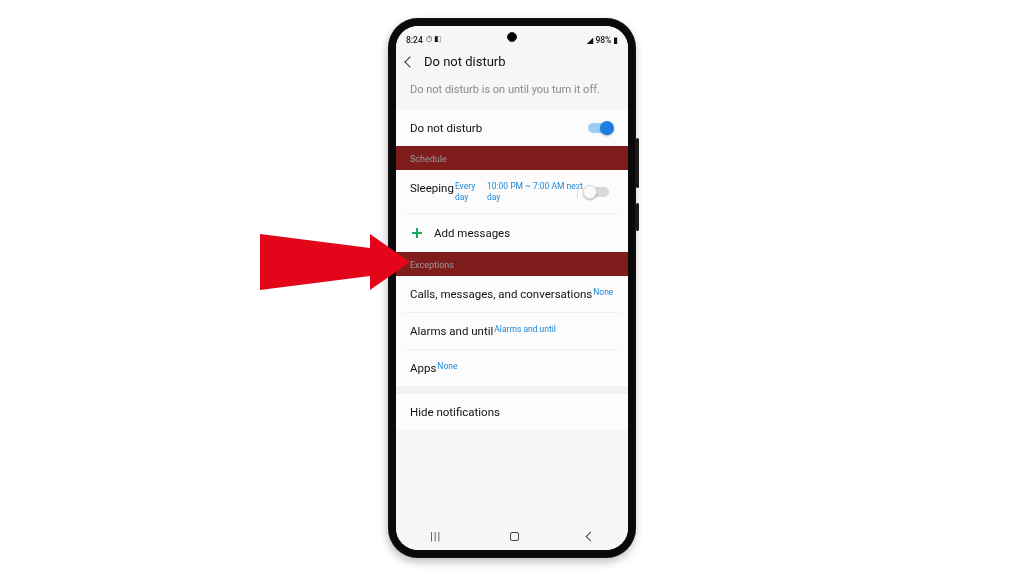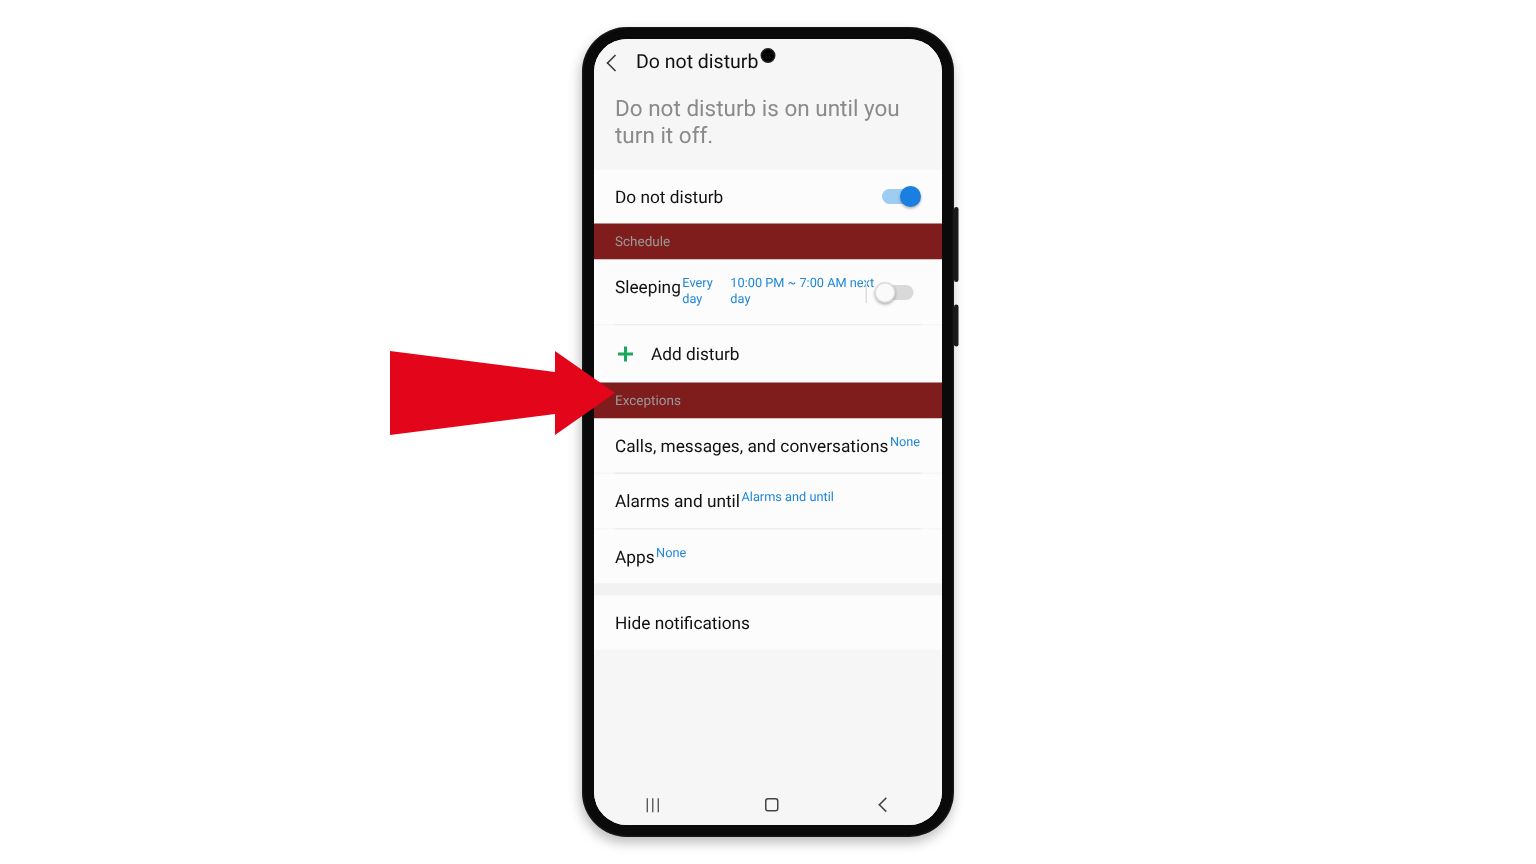--- a/index.html
+++ b/index.html
@@ -73,21 +73,21 @@
   }
   .back-chevron {
     width: 8px; height: 8px;
     border-left: 1.5px solid #333;
     border-bottom: 1.5px solid #333;
     transform: rotate(45deg);
   }
   .header-title { font-size: 13px; color: #111; font-weight: 400; }
   .subtext {
     padding: 8px 14px 14px 14px;
-    font-size: 15px;
+    font-size: 11px;
     color: #8a8a8a;
     background: #f6f6f6;
   }
   .row {
     background: #fcfcfc;
     padding: 11px 14px;
     display: flex;
     align-items: center;
     justify-content: space-between;
   }
@@ -150,20 +150,31 @@
 </head>
 <body>
 
 <div class="phone-frame">
   <div class="side-btn right-top"></div>
   <div class="side-btn right-bot"></div>
 
   <div class="screen">
     <div class="camera"></div>
 
+    <div class="status-bar">
+      <div class="status-left">
+        <span>8:24</span>
+        <span>⏱ ◧</span>
+      </div>
+      <div class="status-right">
+        <span>◢</span>
+        <span>98%</span>
+        <span>▮</span>
+      </div>
+    </div>
 
     <div class="header">
       <div class="back-chevron"></div>
       <div class="header-title">Do not disturb</div>
     </div>
 
     <div class="subtext">Do not disturb is on until you turn it off.</div>
 
     <div class="row">
       <span class="title">Do not disturb</span>
@@ -185,21 +196,21 @@
       </div>
       <div class="toggle off dbl">
         <div class="toggle-track"></div>
           <div class="toggle-knob"></div>
       </div>
     </div>
     <div class="divider"></div>
 
     <div class="add-row">
       <div class="plus"></div>
-      <span class="title">Add disturb</span>
+      <span class="title">Add messages</span>
     </div>
 
     <div class="row section">
       <span class="title">Exceptions</span>
     </div>
 
     <div class="row">
       <div class="col">
         <span class="title">Calls, messages, and conversations</span>
         <span class="sub-blue">None</span>

